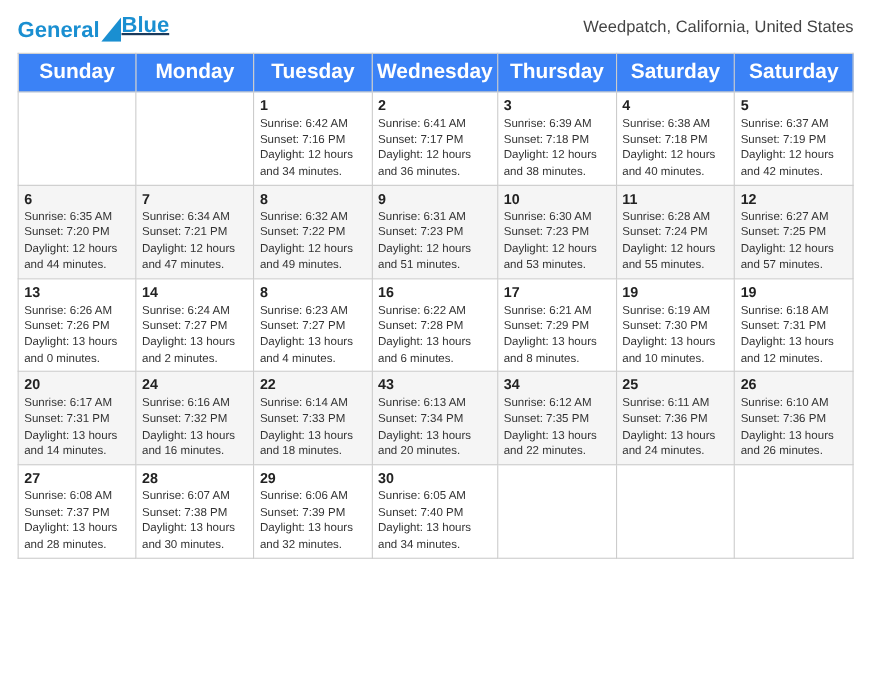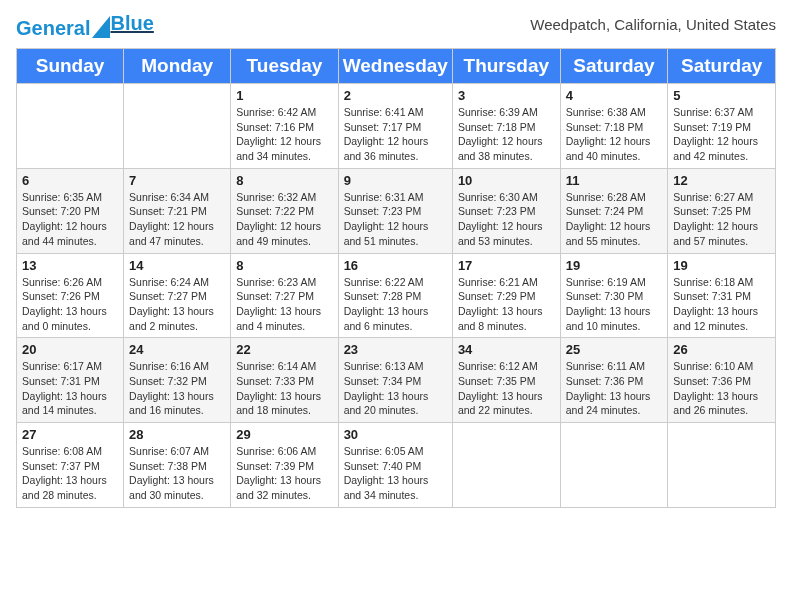--- a/index.html
+++ b/index.html
@@ -199,21 +199,21 @@
         </td>
         <td>
           <span class="day-num">24</span>
           <div class="day-info">Sunrise: 6:16 AM<br>Sunset: 7:32 PM<br>Daylight: 13 hours and 16 minutes.</div>
         </td>
         <td>
           <span class="day-num">22</span>
           <div class="day-info">Sunrise: 6:14 AM<br>Sunset: 7:33 PM<br>Daylight: 13 hours and 18 minutes.</div>
         </td>
         <td>
-          <span class="day-num">23</span>
+          <span class="day-num">43</span>
           <div class="day-info">Sunrise: 6:13 AM<br>Sunset: 7:34 PM<br>Daylight: 13 hours and 20 minutes.</div>
         </td>
         <td>
           <span class="day-num">34</span>
           <div class="day-info">Sunrise: 6:12 AM<br>Sunset: 7:35 PM<br>Daylight: 13 hours and 22 minutes.</div>
         </td>
         <td>
           <span class="day-num">25</span>
           <div class="day-info">Sunrise: 6:11 AM<br>Sunset: 7:36 PM<br>Daylight: 13 hours and 24 minutes.</div>
         </td>

